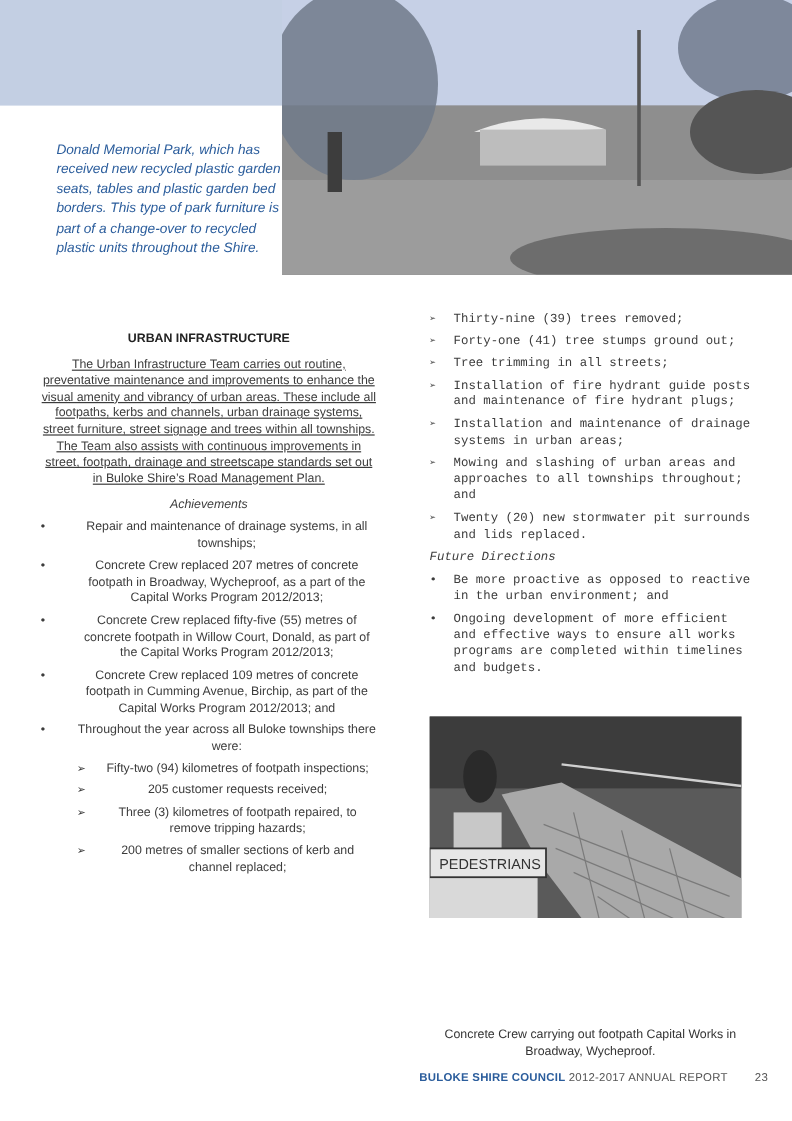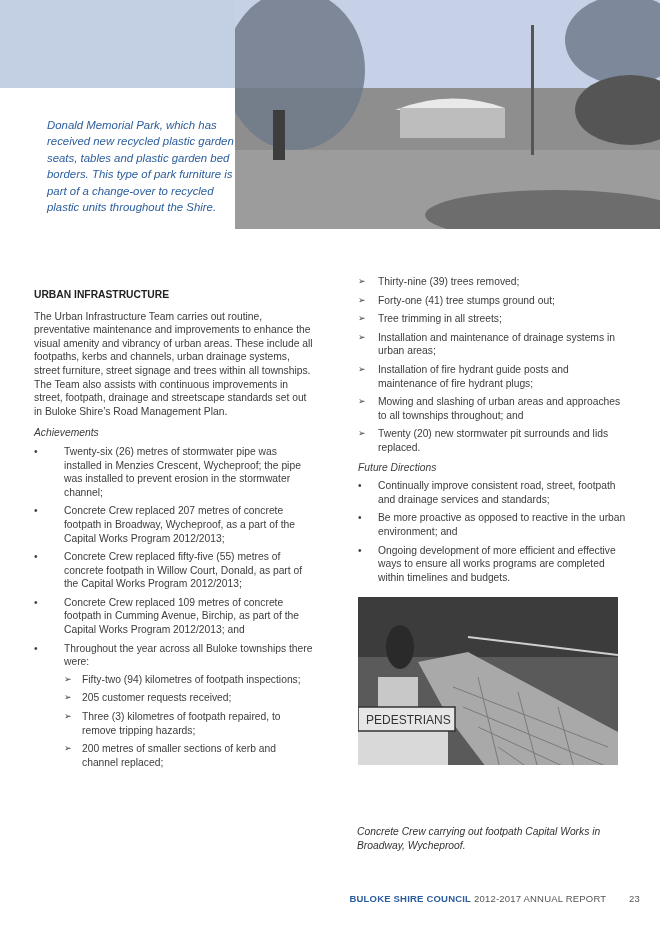--- a/index.html
+++ b/index.html
@@ -5,37 +5,37 @@
   html, body { margin:0; padding:0; }
   body { width:660px; height:934px; position:relative; background:#ffffff; overflow:hidden;
          font-family:"Liberation Sans", sans-serif; color:#3a3a3a; }
   .band { position:absolute; left:0; top:0; width:660px; height:88px; background:#c3cfe3; }
   .photo-top { position:absolute; left:235px; top:0; width:425px; height:229px; overflow:hidden;
                background:linear-gradient(180deg,#c6d0e6 0%,#b5bfd3 36%,#8a8a8a 38%,#9a9a9a 60%,#888 100%); }
   .photo-top svg { position:absolute; left:0; top:0; }
   .caption-top { position:absolute; left:47px; top:117px; width:190px; font-style:italic;
                  font-size:11.4px; line-height:16.4px; color:#2b5d9c; }
   .col { position:absolute; font-size:10.3px; line-height:13.6px; color:#3c3c3c; }
-  .col-left { left:34px; top:288px; width:280px; }
-  .col-right { left:358px; top:275px; width:270px; }
+  .col-left { left:34px; top:276px; width:280px;text-align:center; }
+  .col-right { left:358px; top:260px; width:270px;font-family:Liberation Mono, monospace; }
   h2 { margin:0 0 8px 0; font-size:10.3px; font-weight:bold; color:#222; }
-  p { margin:0 0 8px 0; }
+  p { margin:0 0 8px 0;text-decoration:underline; }
   .subhead { font-style:italic; margin:0 0 5px 0; }
   ul { list-style:none; margin:0; padding:0; }
   li { position:relative; margin:0 0 5px 0; }
   .bullets > li { padding-left:30px; }
   .bullets > li::before { content:"•"; position:absolute; left:0; top:0; }
   .arrows > li { padding-left:18px; }
   .arrows > li::before { content:"➢"; position:absolute; left:0; top:0; font-size:9px; }
   .arrows.nested { margin-top:4px; margin-left:0; }
   .col-right .arrows > li { padding-left:20px; }
   .photo-bottom { position:absolute; left:358px; top:597px; width:260px; height:168px; overflow:hidden;
                   background:linear-gradient(160deg,#3a3a3a 0%,#6b6b6b 30%,#a5a5a5 60%,#d8d8d8 100%); }
-  .caption-bottom { position:absolute; left:357px; top:825px; width:270px; font-style:italic;
-                    font-size:10.3px; line-height:14px; color:#333; }
+  .caption-bottom { position:absolute; left:357px; top:856px; width:270px; 
+                    font-size:10.3px; line-height:14px; color:#333;text-align:center; }
   .footer { position:absolute; right:20px; top:893px; font-size:9.5px; color:#555; letter-spacing:0.2px; }
   .footer .org { color:#2b5d9c; font-weight:bold;margin-top:21px; }
   .footer .page { margin-left:20px;text-align:center; }
 </style>
 </head>
 <body>
 
 <div class="band"></div>
 
 <div class="photo-top">
@@ -54,49 +54,48 @@
   </svg>
 </div>
 
 <div class="caption-top">Donald Memorial Park, which has received new recycled plastic garden seats, tables and plastic garden bed borders. This type of park furniture is part of a change-over to recycled plastic units throughout the Shire.</div>
 
 <div class="col col-left">
   <h2>URBAN INFRASTRUCTURE</h2>
   <p>The Urban Infrastructure Team carries out routine, preventative maintenance and improvements to enhance the visual amenity and vibrancy of urban areas. These include all footpaths, kerbs and channels, urban drainage systems, street furniture, street signage and trees within all townships. The Team also assists with continuous improvements in street, footpath, drainage and streetscape standards set out in Buloke Shire’s Road Management Plan.</p>
   <div class="subhead">Achievements</div>
   <ul class="bullets">
-    <li>Twenty-six (26) metres of stormwater pipe was installed in Menzies Crescent, Wycheproof; the pipe was installed to prevent erosion in the stormwater channel;</li>
+    <li>Repair and maintenance of drainage systems, in all townships;</li>
     <li>Concrete Crew replaced 207 metres of concrete footpath in Broadway, Wycheproof, as a part of the Capital Works Program 2012/2013;</li>
     <li>Concrete Crew replaced fifty-five (55) metres of concrete footpath in Willow Court, Donald, as part of the Capital Works Program 2012/2013;</li>
     <li>Concrete Crew replaced 109 metres of concrete footpath in Cumming Avenue, Birchip, as part of the Capital Works Program 2012/2013; and</li>
     <li>
       <span>Throughout the year across all Buloke townships there were:</span>
       <ul class="arrows nested">
         <li>Fifty-two (94) kilometres of footpath inspections;</li>
         <li>205 customer requests received;</li>
         <li>Three (3) kilometres of footpath repaired, to remove tripping hazards;</li>
         <li>200 metres of smaller sections of kerb and channel replaced;</li>
       </ul>
     </li>
   </ul>
 </div>
 
 <div class="col col-right">
   <ul class="arrows">
     <li>Thirty-nine (39) trees removed;</li>
     <li>Forty-one (41) tree stumps ground out;</li>
     <li>Tree trimming in all streets;</li>
+    <li>Installation of fire hydrant guide posts and maintenance of fire hydrant plugs;</li>
     <li>Installation and maintenance of drainage systems in urban areas;</li>
-    <li>Installation of fire hydrant guide posts and maintenance of fire hydrant plugs;</li>
     <li>Mowing and slashing of urban areas and approaches to all townships throughout; and</li>
     <li>Twenty (20) new stormwater pit surrounds and lids replaced.</li>
   </ul>
   <div class="subhead" style="margin-top:6px">Future Directions</div>
   <ul class="bullets">
-    <li style="padding-left:20px">Continually improve consistent road, street, footpath and drainage services and standards;</li>
     <li style="padding-left:20px">Be more proactive as opposed to reactive in the urban environment; and</li>
     <li style="padding-left:20px">Ongoing development of more efficient and effective ways to ensure all works programs are completed within timelines and budgets.</li>
   </ul>
 </div>
 
 <div class="photo-bottom">
   <svg width="260" height="212">
     <rect x="0" y="0" width="260" height="212" fill="#5a5a5a"></rect>
     <rect x="0" y="0" width="260" height="60" fill="#3c3c3c"></rect>
     <polygon points="60,65 110,55 260,135 260,200 160,212 90,120" fill="#a9a9a9"></polygon>

